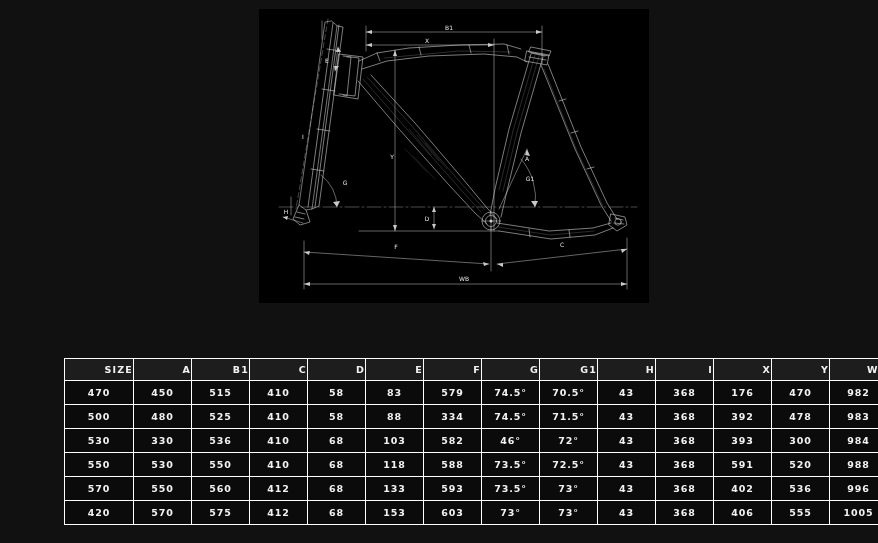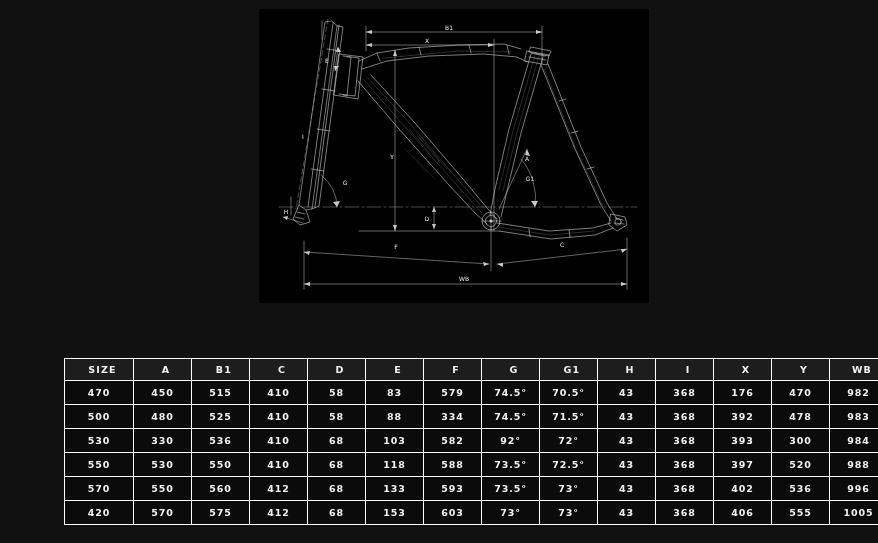--- a/index.html
+++ b/index.html
@@ -39,21 +39,21 @@
     color: #f2f2f2;
     font-size: 9.5px;
     font-weight: bold;
     letter-spacing: 0.9px;
     height: 23px;
     padding: 0;
     white-space: nowrap;
   }
   table.geo thead th {
     background: #1d1d1d;
-    text-align: center;
+    text-align: right;
     padding-left: 7px;
     height: 21px;
     letter-spacing: 1.2px;
   }
   table.geo tbody td { text-align: center; }
   col.c-size { width: 68px; }
   col.c-gen  { width: 57px; }
 </style>
 </head>
 <body>
@@ -268,41 +268,41 @@
             <td>983</td>
           </tr>
           <tr>
             <td>530</td>
             <td>330</td>
             <td>536</td>
             <td>410</td>
             <td>68</td>
             <td>103</td>
             <td>582</td>
-            <td>92°</td>
+            <td>46°</td>
             <td>72°</td>
             <td>43</td>
             <td>368</td>
             <td>393</td>
             <td>300</td>
             <td>984</td>
           </tr>
           <tr>
             <td>550</td>
             <td>530</td>
             <td>550</td>
             <td>410</td>
             <td>68</td>
             <td>118</td>
             <td>588</td>
             <td>73.5°</td>
             <td>72.5°</td>
             <td>43</td>
             <td>368</td>
-            <td>397</td>
+            <td>591</td>
             <td>520</td>
             <td>988</td>
           </tr>
           <tr>
             <td>570</td>
             <td>550</td>
             <td>560</td>
             <td>412</td>
             <td>68</td>
             <td>133</td>

